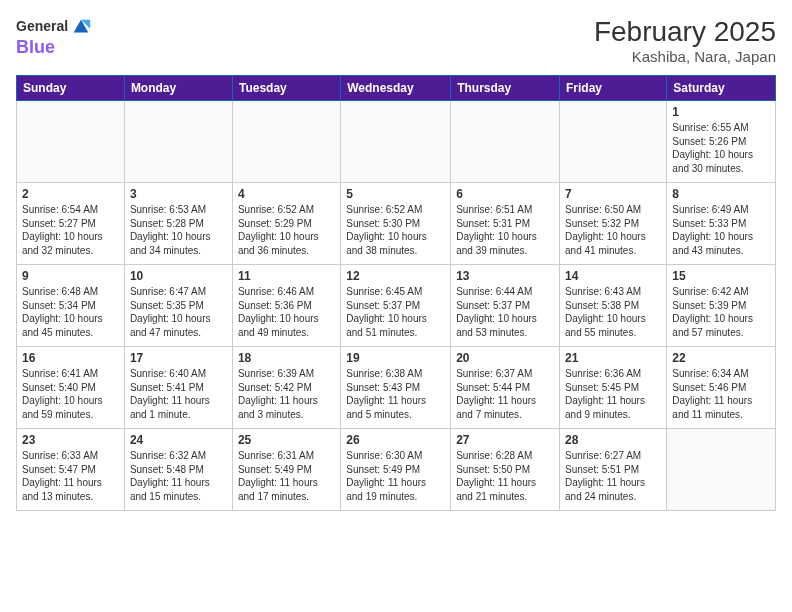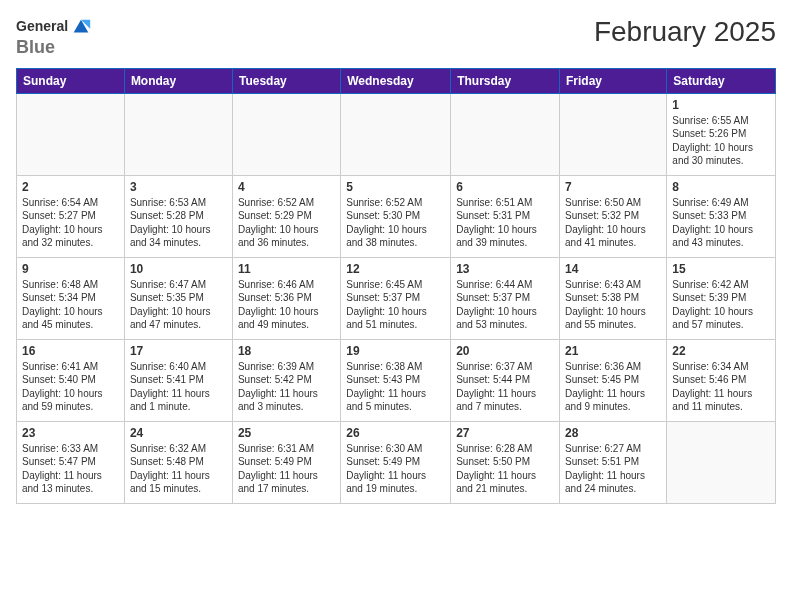--- a/index.html
+++ b/index.html
@@ -32,21 +32,21 @@
       line-height: 1.1;
     }
     .logo-general {
       font-size: 14px;
       font-weight: bold;
       color: #333;
     }
     .logo-blue {
       font-size: 18px;
       font-weight: bold;
-      color: #737373;
+      color: #8b5cf6;
     }
     .logo-icon {
       width: 22px;
       height: 22px;
       margin-left: 2px;
     }
     .title-area {
       text-align: right;
     }
     .month-title {
@@ -107,20 +107,21 @@
           <svg class="logo-icon" viewBox="0 0 24 24" xmlns="http://www.w3.org/2000/svg">
             <polygon points="4,18 12,4 20,18" fill="#1565c0"></polygon>
             <polygon points="12,4 22,4 22,14" fill="#42a5f5"></polygon>
           </svg>
         </span>
         <span class="logo-blue">Blue</span>
       </div>
     </div>
     <div class="title-area">
       <div class="month-title">February 2025</div>
+      <div class="location">Kashiba, Nara, Japan</div>
     </div>
   </div>
 
   <table class="calendar" id="cal-table">
     <thead>
       <tr id="cal-header-row">
           <th>Sunday</th>
           <th>Monday</th>
           <th>Tuesday</th>
           <th>Wednesday</th>

